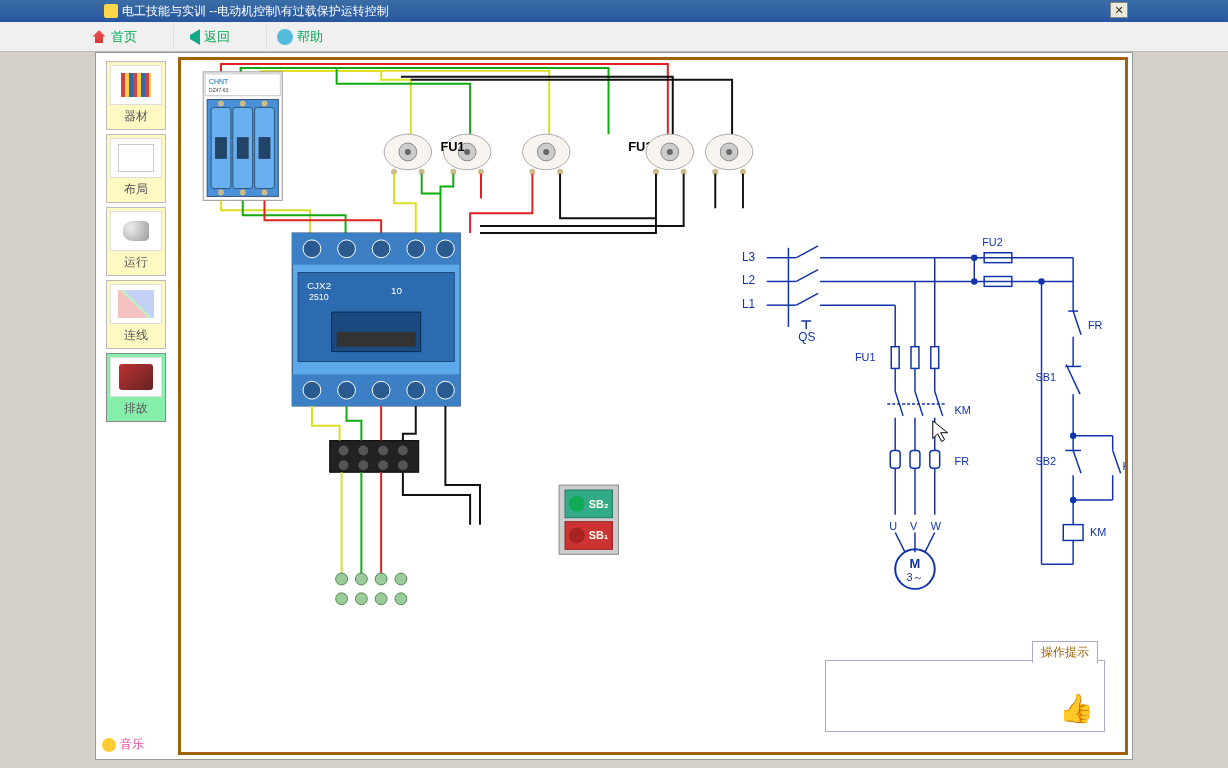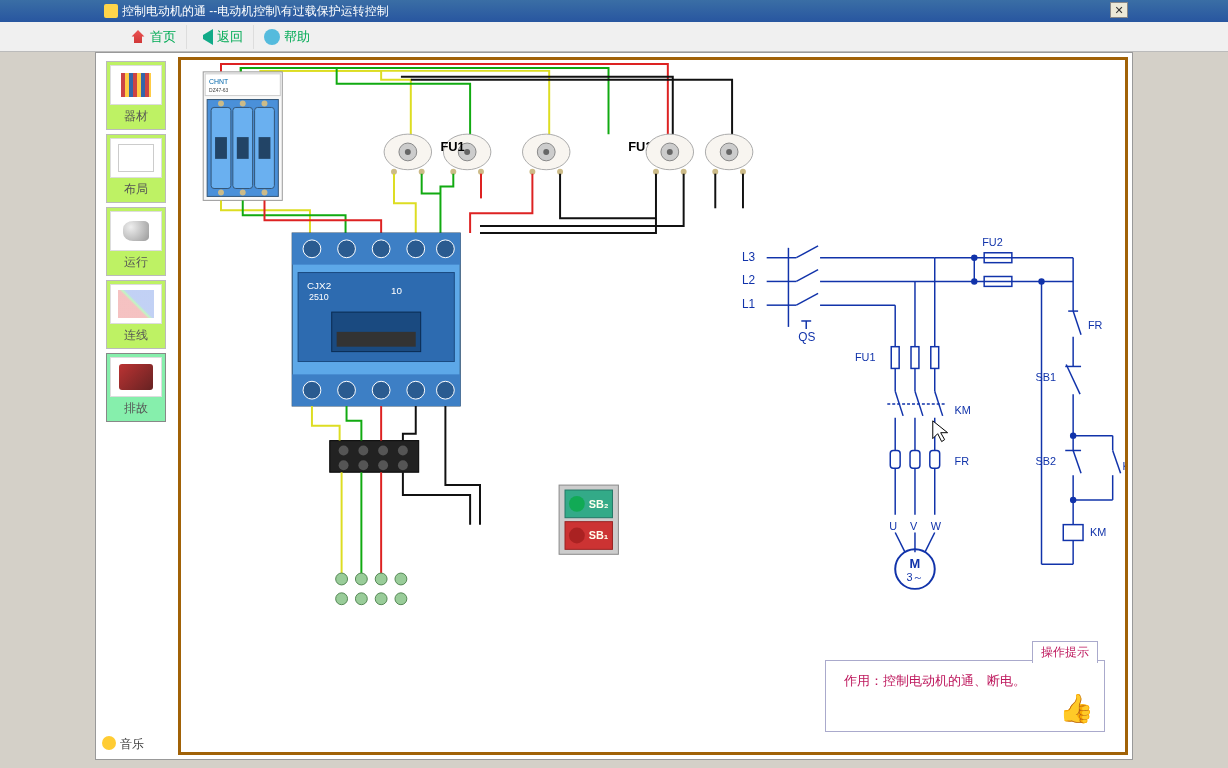--- a/index.html
+++ b/index.html
@@ -5,71 +5,71 @@
 * { margin: 0; padding: 0; box-sizing: border-box; font-family: "Microsoft YaHei", SimSun, sans-serif; }
 body { background: #d4d0c8; width: 1228px; height: 768px; overflow: hidden; position: relative; }
 
 
 .titlebar { height: 22px; background: linear-gradient(#3a6ea5, #2856a0); color: #fff; display: flex; align-items: center; padding-left: 100px; font-size: 12px; position: relative; }
 .titlebar .ticon { position: absolute; left: 104px; width: 14px; height: 14px; background: #ffd54a; border-radius: 2px; }
 .titlebar .ttext { margin-left: 22px; }
 .close-btn { position: absolute; right: 100px; top: 2px; width: 18px; height: 16px; background: #ece9d8; border: 1px solid #888; font-size: 11px; text-align: center; line-height: 14px; color: #333; cursor: pointer; }
 
 
-.toolbar { height: 30px; background: #f0f0f0; display: flex; align-items: center; padding-left: 100px; border-bottom: 1px solid #bbb; }
-.tbtn { display: flex; align-items: center; gap: 4px; padding: 3px 10px; font-size: 13px; color: #0a5; cursor: pointer; border-left: 1px solid #ddd; height: 24px; }
+.toolbar { height: 30px; background: #f0f0f0; display: flex; align-items: center; padding-left: 61px; border-bottom: 1px solid #bbb; }
+.tbtn { display: flex; align-items: center; gap: 4px; padding: 3px 10px; font-size: 13px; color: #0a5; cursor: pointer; border-left: 1px solid #ddd; height: 24px; margin-left: 26px; }
 .tbtn:first-child { border-left: none; margin-left: 20px; }
 .tbtn .ico { width: 16px; height: 16px; display: inline-block; }
 .ico-home { background: linear-gradient(#e55, #c33); clip-path: polygon(50% 10%, 90% 50%, 75% 50%, 75% 90%, 25% 90%, 25% 50%, 10% 50%); }
 .ico-back { width: 0; height: 0; border-top: 6px solid transparent; border-bottom: 6px solid transparent; border-right: 10px solid #1a8; }
 .ico-help { background: #5bd; border-radius: 50%; position: relative; }
 
 
 .main { position: absolute; top: 52px; left: 95px; right: 95px; bottom: 8px; background: #fff; border: 1px solid #999; }
 
 
 .sidebar { position: absolute; left: 4px; top: 4px; width: 72px; bottom: 30px; background: #fff; }
-.sbitem { width: 60px; margin: 4px auto; border: 1px solid #bbb; background: #bef264; cursor: pointer; text-align: center; padding: 2px; }
+.sbitem { width: 60px; margin: 4px auto; border: 1px solid #bbb; background: #fef9c3; cursor: pointer; text-align: center; padding: 2px; }
 .sbitem .thumb { width: 52px; height: 40px; background: #fff; margin: 1px auto; border: 1px solid #ddd; display: flex; align-items: center; justify-content: center; font-size: 9px; color: #999; overflow: hidden; }
 .sbitem .lbl { font-size: 12px; color: #555; padding: 2px 0; }
 .sbitem.active { background: #86efac; border-color: #888; }
 
 
 .th-equip { background: linear-gradient(#fff 40%, #eee); }
 .th-equip::before { content: ""; display: block; width: 30px; height: 24px; background: repeating-linear-gradient(90deg, #c44 0 4px, #fc4 4px 8px, #36a 8px 12px); }
 .th-circuit::before { content: ""; display: block; width: 36px; height: 28px; background: repeating-linear-gradient(#999 0 1px, transparent 1px 7px), repeating-linear-gradient(90deg, #999 0 1px, transparent 1px 9px); }
 .th-principle { background: #6cf; }
 .th-layout::before { content: ""; display: block; width: 36px; height: 28px; background: #fff; box-shadow: inset 0 0 0 1px #ccc; }
 .th-wire::before { content: ""; display: block; width: 36px; height: 28px; background: linear-gradient(45deg, #d33 45%, #3d3 50%, #36d 55%); opacity: .3; }
 .th-run { display: flex; align-items: center; justify-content: center; }
 .th-run::before { content: ""; width: 26px; height: 20px; background: radial-gradient(circle at 30% 30%, #eee, #999); border-radius: 40% 20% 20% 40%; }
 .th-fault::before { content: ""; display: block; width: 34px; height: 26px; background: linear-gradient(135deg, #b33, #622); border-radius: 3px; }
 
-.music { position: absolute; left: 6px; bottom: 6px; display: flex; gap: 4px; font-size: 12px; color: #404040; }
+.music { position: absolute; left: 6px; bottom: 6px; display: flex; align-items: center; gap: 4px; font-size: 12px; color: #ec4899; }
 .music .micon { width: 14px; height: 14px; background: #fc3; border-radius: 50%; }
 
 
 .canvas { position: absolute; left: 82px; top: 4px; right: 4px; bottom: 4px; border: 3px solid #a16207; background: #fff; }
 .canvas svg { width: 100%; height: 100%; }
 
 
-.hint { position: absolute; right: 20px; bottom: 20px; width: 280px; border: 1px solid #aac; background: #fff; font-size: 13px; color: #be185d; }
+.hint { position: absolute; right: 20px; bottom: 20px; width: 280px; border: 1px solid #aac; background: #fff; font-size: 13px; color: #a16207; }
 .hint .htab { position: absolute; top: -20px; right: 6px; background: #fff; border: 1px solid #aac; border-bottom: none; padding: 2px 8px; font-size: 12px; }
 .hint .hbody { padding: 10px 12px 10px 18px; line-height: 1.6; min-height: 70px; }
 .hint .hhand { position: absolute; right: 10px; bottom: 6px; font-size: 28px; }
 
 
 text { font-family: "Microsoft YaHei", Arial, sans-serif; }
 </style>
 </head>
 <body>
 
 <div class="titlebar">
   <span class="ticon"></span>
-  <span class="ttext">控制电动机的通 --电动机控制\有过载保护运转控制</span>
+  <span class="ttext">电工技能与实训 --电动机控制\有过载保护运转控制</span>
   <div class="close-btn">✕</div>
 </div>
 
 <div class="toolbar">
   <div class="tbtn">
     <span class="ico ico-home"></span>
     <span>首页</span>
   </div>
   <div class="tbtn">
     <span class="ico ico-back"></span>
@@ -373,18 +373,17 @@
 
       <g>
         <path d="M 758 365 L 758 383 L 763 378 L 767 386 L 770 384 L 766 377 L 773 377 Z" fill="#fff" stroke="#000" stroke-width="1"></path>
       </g>
     </svg>
 
     
     <div class="hint">
       <div class="htab">操作提示</div>
       <div class="hbody">
-        <div>作用：控制电动机的通、断电。</div>
       </div>
       <div class="hhand">👍</div>
     </div>
   </div>
 </div>
 
 </body></html>

